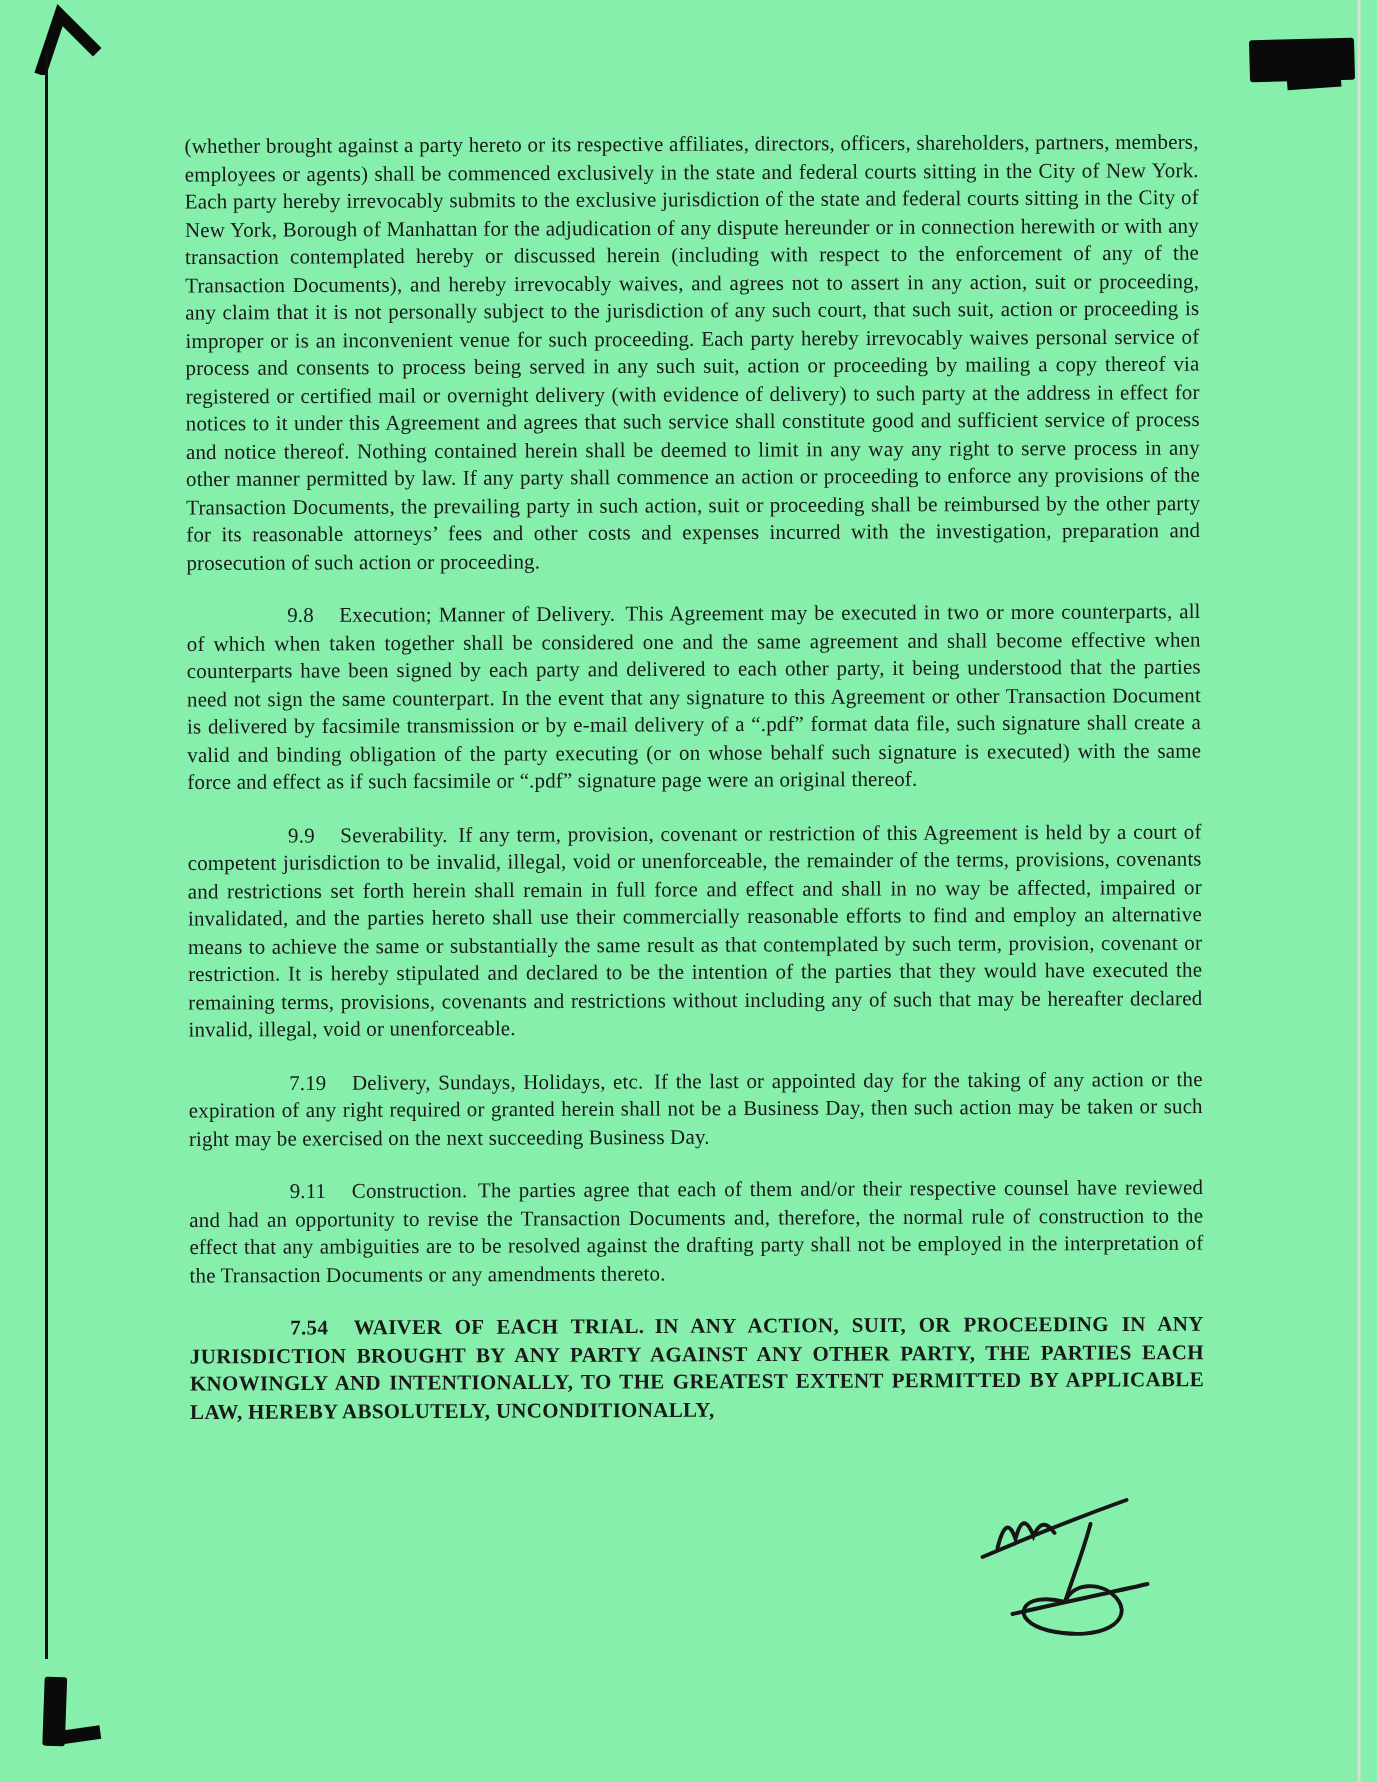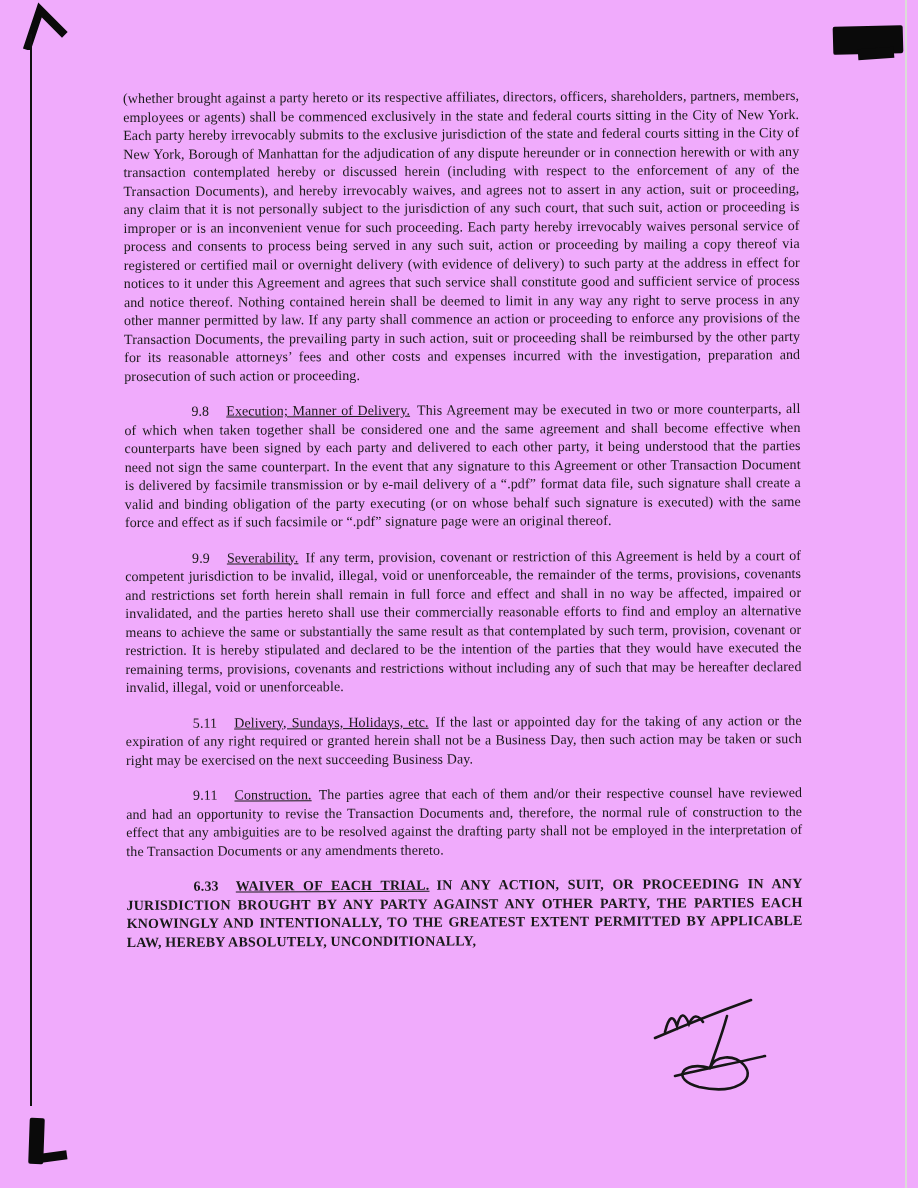--- a/index.html
+++ b/index.html
@@ -10,21 +10,21 @@
     width: 918px;
     height: 1188px;
     position: relative;
     overflow: hidden;
     background: #f4f4f1;
     font-family: "Liberation Serif", serif;
   }
   .page {
     position: absolute;
     inset: 0;
-    background: #f0abfc;
+    background: #86efac;
   }
   .edge-line-left {
     position: absolute;
     left: 30px; top: 34px;
     width: 2px; height: 1072px;
     background: #101010;
   }
   .edge-line-right {
     position: absolute;
     left: 905px; top: 0;
@@ -74,21 +74,21 @@
     transform-origin: top left;
   }
   .text-block p {
     margin: 0 0 17px 0;
     text-align: justify;
   }
   .text-block p.section {
     text-indent: 67px;
   }
   .sec-num { margin-right: 17px; }
-  .sec-title { text-decoration: underline; }
+  .sec-title { }
   .sec-body { margin-left: 7px; }
   .sec-bold { font-weight: bold; letter-spacing: 0.2px; }
   .signature {
     position: absolute;
     left: 645px; top: 990px;
     width: 145px; height: 115px;
   }
 </style>
 </head>
 <body>
@@ -106,25 +106,25 @@
   <div class="mark-bl2"></div>
 
   <div class="text-block">
 
     <p>(whether brought against a party hereto or its respective affiliates, directors, officers, shareholders, partners, members, employees or agents) shall be commenced exclusively in the state and federal courts sitting in the City of New York.  Each party hereby irrevocably submits to the exclusive jurisdiction of the state and federal courts sitting in the City of New York, Borough of Manhattan for the adjudication of any dispute hereunder or in connection herewith or with any transaction contemplated hereby or discussed herein (including with respect to the enforcement of any of the Transaction Documents), and hereby irrevocably waives, and agrees not to assert in any action, suit or proceeding, any claim that it is not personally subject to the jurisdiction of any such court, that such suit, action or proceeding is improper or is an inconvenient venue for such proceeding.  Each party hereby irrevocably waives personal service of process and consents to process being served in any such suit, action or proceeding by mailing a copy thereof via registered or certified mail or overnight delivery (with evidence of delivery) to such party at the address in effect for notices to it under this Agreement and agrees that such service shall constitute good and sufficient service of process and notice thereof.  Nothing contained herein shall be deemed to limit in any way any right to serve process in any other manner permitted by law.  If any party shall commence an action or proceeding to enforce any provisions of the Transaction Documents, the prevailing party in such action, suit or proceeding shall be reimbursed by the other party for its reasonable attorneys’ fees and other costs and expenses incurred with the investigation, preparation and prosecution of such action or proceeding.</p>
 
     <p class="section"><span class="sec-num">9.8</span><span class="sec-title">Execution; Manner of Delivery.</span><span class="sec-body">This Agreement may be executed in two or more counterparts, all of which when taken together shall be considered one and the same agreement and shall become effective when counterparts have been signed by each party and delivered to each other party, it being understood that the parties need not sign the same counterpart.  In the event that any signature to this Agreement or other Transaction Document is delivered by facsimile transmission or by e-mail delivery of a “.pdf” format data file, such signature shall create a valid and binding obligation of the party executing (or on whose behalf such signature is executed) with the same force and effect as if such facsimile or “.pdf” signature page were an original thereof.</span></p>
 
     <p class="section"><span class="sec-num">9.9</span><span class="sec-title">Severability.</span><span class="sec-body">If any term, provision, covenant or restriction of this Agreement is held by a court of competent jurisdiction to be invalid, illegal, void or unenforceable, the remainder of the terms, provisions, covenants and restrictions set forth herein shall remain in full force and effect and shall in no way be affected, impaired or invalidated, and the parties hereto shall use their commercially reasonable efforts to find and employ an alternative means to achieve the same or substantially the same result as that contemplated by such term, provision, covenant or restriction. It is hereby stipulated and declared to be the intention of the parties that they would have executed the remaining terms, provisions, covenants and restrictions without including any of such that may be hereafter declared invalid, illegal, void or unenforceable.</span></p>
 
-    <p class="section"><span class="sec-num">5.11</span><span class="sec-title">Delivery, Sundays, Holidays, etc.</span><span class="sec-body">If the last or appointed day for the taking of any action or the expiration of any right required or granted herein shall not be a Business Day, then such action may be taken or such right may be exercised on the next succeeding Business Day.</span></p>
+    <p class="section"><span class="sec-num">7.19</span><span class="sec-title">Delivery, Sundays, Holidays, etc.</span><span class="sec-body">If the last or appointed day for the taking of any action or the expiration of any right required or granted herein shall not be a Business Day, then such action may be taken or such right may be exercised on the next succeeding Business Day.</span></p>
 
     <p class="section"><span class="sec-num">9.11</span><span class="sec-title">Construction.</span><span class="sec-body">The parties agree that each of them and/or their respective counsel have reviewed and had an opportunity to revise the Transaction Documents and, therefore, the normal rule of construction to the effect that any ambiguities are to be resolved against the drafting party shall not be employed in the interpretation of the Transaction Documents or any amendments thereto.</span></p>
 
-    <p class="section sec-bold"><span class="sec-num">6.33</span><span class="sec-title">WAIVER OF EACH TRIAL.</span><span class="sec-body">IN ANY ACTION, SUIT, OR PROCEEDING IN ANY JURISDICTION BROUGHT BY ANY PARTY AGAINST ANY OTHER PARTY, THE PARTIES EACH KNOWINGLY AND INTENTIONALLY, TO THE GREATEST EXTENT PERMITTED BY APPLICABLE LAW, HEREBY ABSOLUTELY, UNCONDITIONALLY,</span></p>
+    <p class="section sec-bold"><span class="sec-num">7.54</span><span class="sec-title">WAIVER OF EACH TRIAL.</span><span class="sec-body">IN ANY ACTION, SUIT, OR PROCEEDING IN ANY JURISDICTION BROUGHT BY ANY PARTY AGAINST ANY OTHER PARTY, THE PARTIES EACH KNOWINGLY AND INTENTIONALLY, TO THE GREATEST EXTENT PERMITTED BY APPLICABLE LAW, HEREBY ABSOLUTELY, UNCONDITIONALLY,</span></p>
 
   </div>
 
   <svg class="signature" viewBox="0 0 145 115">
     <g fill="none" stroke="#161616" stroke-width="2.6" stroke-linecap="round">
       <path d="M20,42 Q26,18 32,36 Q37,16 44,34 Q50,20 58,32"></path>
       <path d="M10,48 C38,36 78,20 106,10"></path>
       <path d="M82,26 C76,48 70,62 65,78"></path>
       <path d="M65,78 C36,70 26,90 54,97 C90,105 112,90 99,75 C89,64 70,65 65,78"></path>
       <path d="M30,86 C60,79 94,72 120,66"></path>

